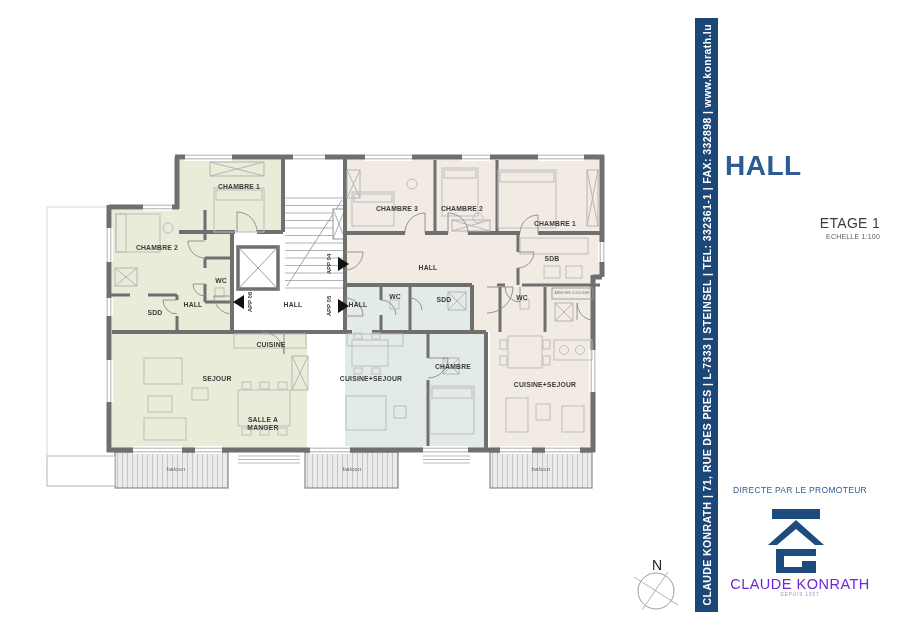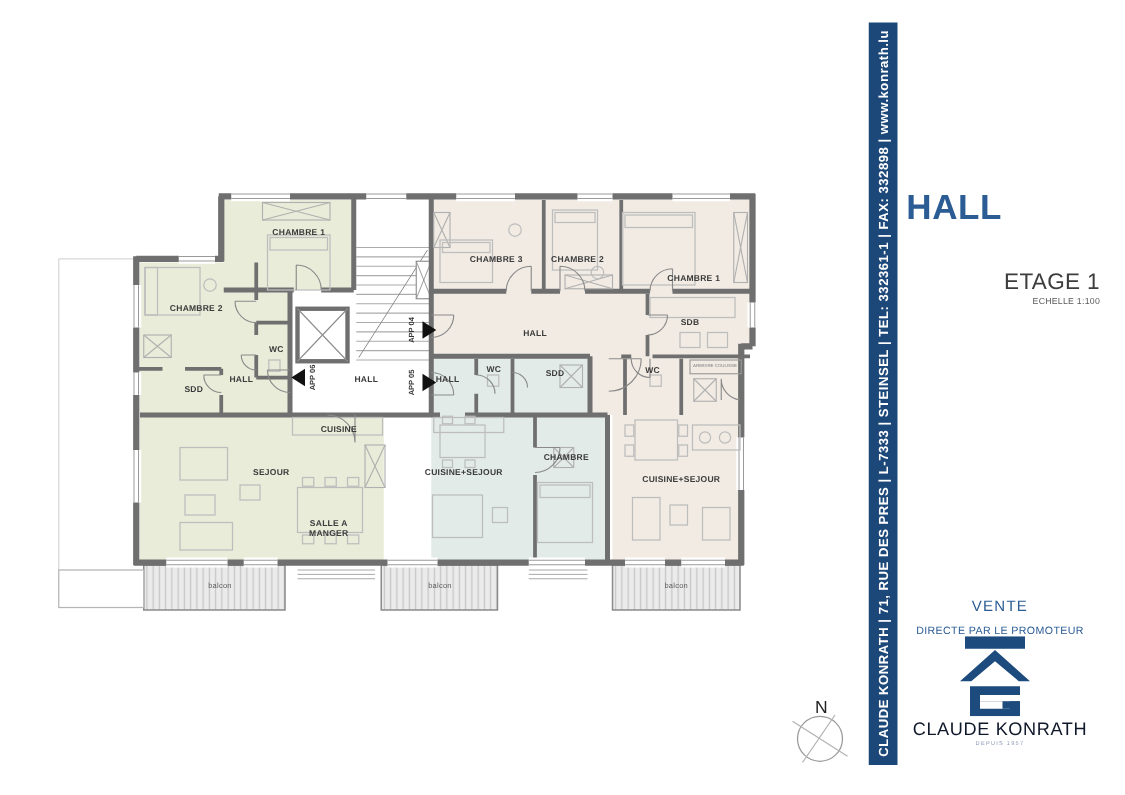--- a/index.html
+++ b/index.html
@@ -10,27 +10,27 @@
   .rlbl{position:absolute;transform:translate(-50%,-50%);font:bold 6.8px "Liberation Sans",sans-serif;
     color:#3b3b3b;letter-spacing:.2px;white-space:nowrap;text-align:center;line-height:1.25;}
   .rlbl.small{font-size:6px;font-weight:normal;color:#5d5d5d;}
   .rlbl.tiny{font-size:3.5px;font-weight:normal;color:#777;letter-spacing:0;}
   .rlbl.wrap{white-space:normal;width:46px;}
   
   .addr{position:absolute;right:22px;top:16px;text-align:right;font-size:8.5px;color:#4a4a4a;
     line-height:1.4;letter-spacing:.2px;}
   .aqua{position:absolute;left:725px;top:150px;font-size:28px;font-weight:600;color:#2b5c94;letter-spacing:.5px;}
   .etage-block{position:absolute;right:20px;top:215px;text-align:right;}
-  .etage{font-size:18px;color:#3d3d3d;letter-spacing:.3px;}
+  .etage{font-size:14px;color:#3d3d3d;letter-spacing:.3px;}
   .echelle{font-size:7px;color:#5a5a5a;margin-top:2px;letter-spacing:.2px;}
   .sale-block{position:absolute;left:712px;top:478px;width:176px;text-align:center;color:#2b5c94;}
   .sale-title{font-size:12px;letter-spacing:1px;}
   .sale-sub{font-size:8.5px;margin-top:7px;letter-spacing:.3px;}
   .company{position:absolute;left:708px;top:576px;width:184px;text-align:center;
-    font-size:14.5px;color:#0f172a;letter-spacing:.5px;}
+    font-size:14.5px;color:#6d28d9;letter-spacing:.5px;}
   .since{position:absolute;left:708px;top:592px;width:184px;text-align:center;
     font-size:4.5px;color:#8a97b5;letter-spacing:1px;}
   .refnum{position:absolute;left:708px;top:598px;width:184px;text-align:center;
     font-size:16px;color:#2b5c94;letter-spacing:.5px;}
   
   .banner{position:absolute;left:695px;top:18px;width:23px;height:594px;background:#1c4779;
     display:flex;align-items:center;justify-content:center;}
   .banner span{writing-mode:vertical-rl;transform:rotate(180deg);white-space:nowrap;
     color:#fff;font-weight:bold;font-size:10.5px;letter-spacing:.4px;}
   .logo{position:absolute;left:768px;top:509px;}
@@ -265,21 +265,20 @@
   <div class="etage-block">
     <div class="etage">ETAGE 1</div>
     <div class="echelle">ECHELLE 1:100</div>
   </div>
 
   <div class="banner" style="background-color: rgb(28, 71, 121);">
     <span>CLAUDE KONRATH | 71, RUE DES PRES | L-7333 | STEINSEL | TEL: 332361-1 | FAX: 332898 | www.konrath.lu</span>
   </div>
 
   <div class="sale-block">
-    <div class="sale-title">VENTE</div>
     <div class="sale-sub">DIRECTE PAR LE PROMOTEUR</div>
   </div>
 
   <svg class="logo" width="56" height="64" viewBox="0 0 56 64">
     <g fill="#1d4b7e">
       <rect x="4" y="0" width="48" height="10"></rect>
       <path d="M28,11 L56,36 L47,36 L28,20 L9,36 L0,36 Z"></path>
       <rect x="8" y="40" width="40" height="24"></rect>
     </g>
     <g fill="#ffffff">

